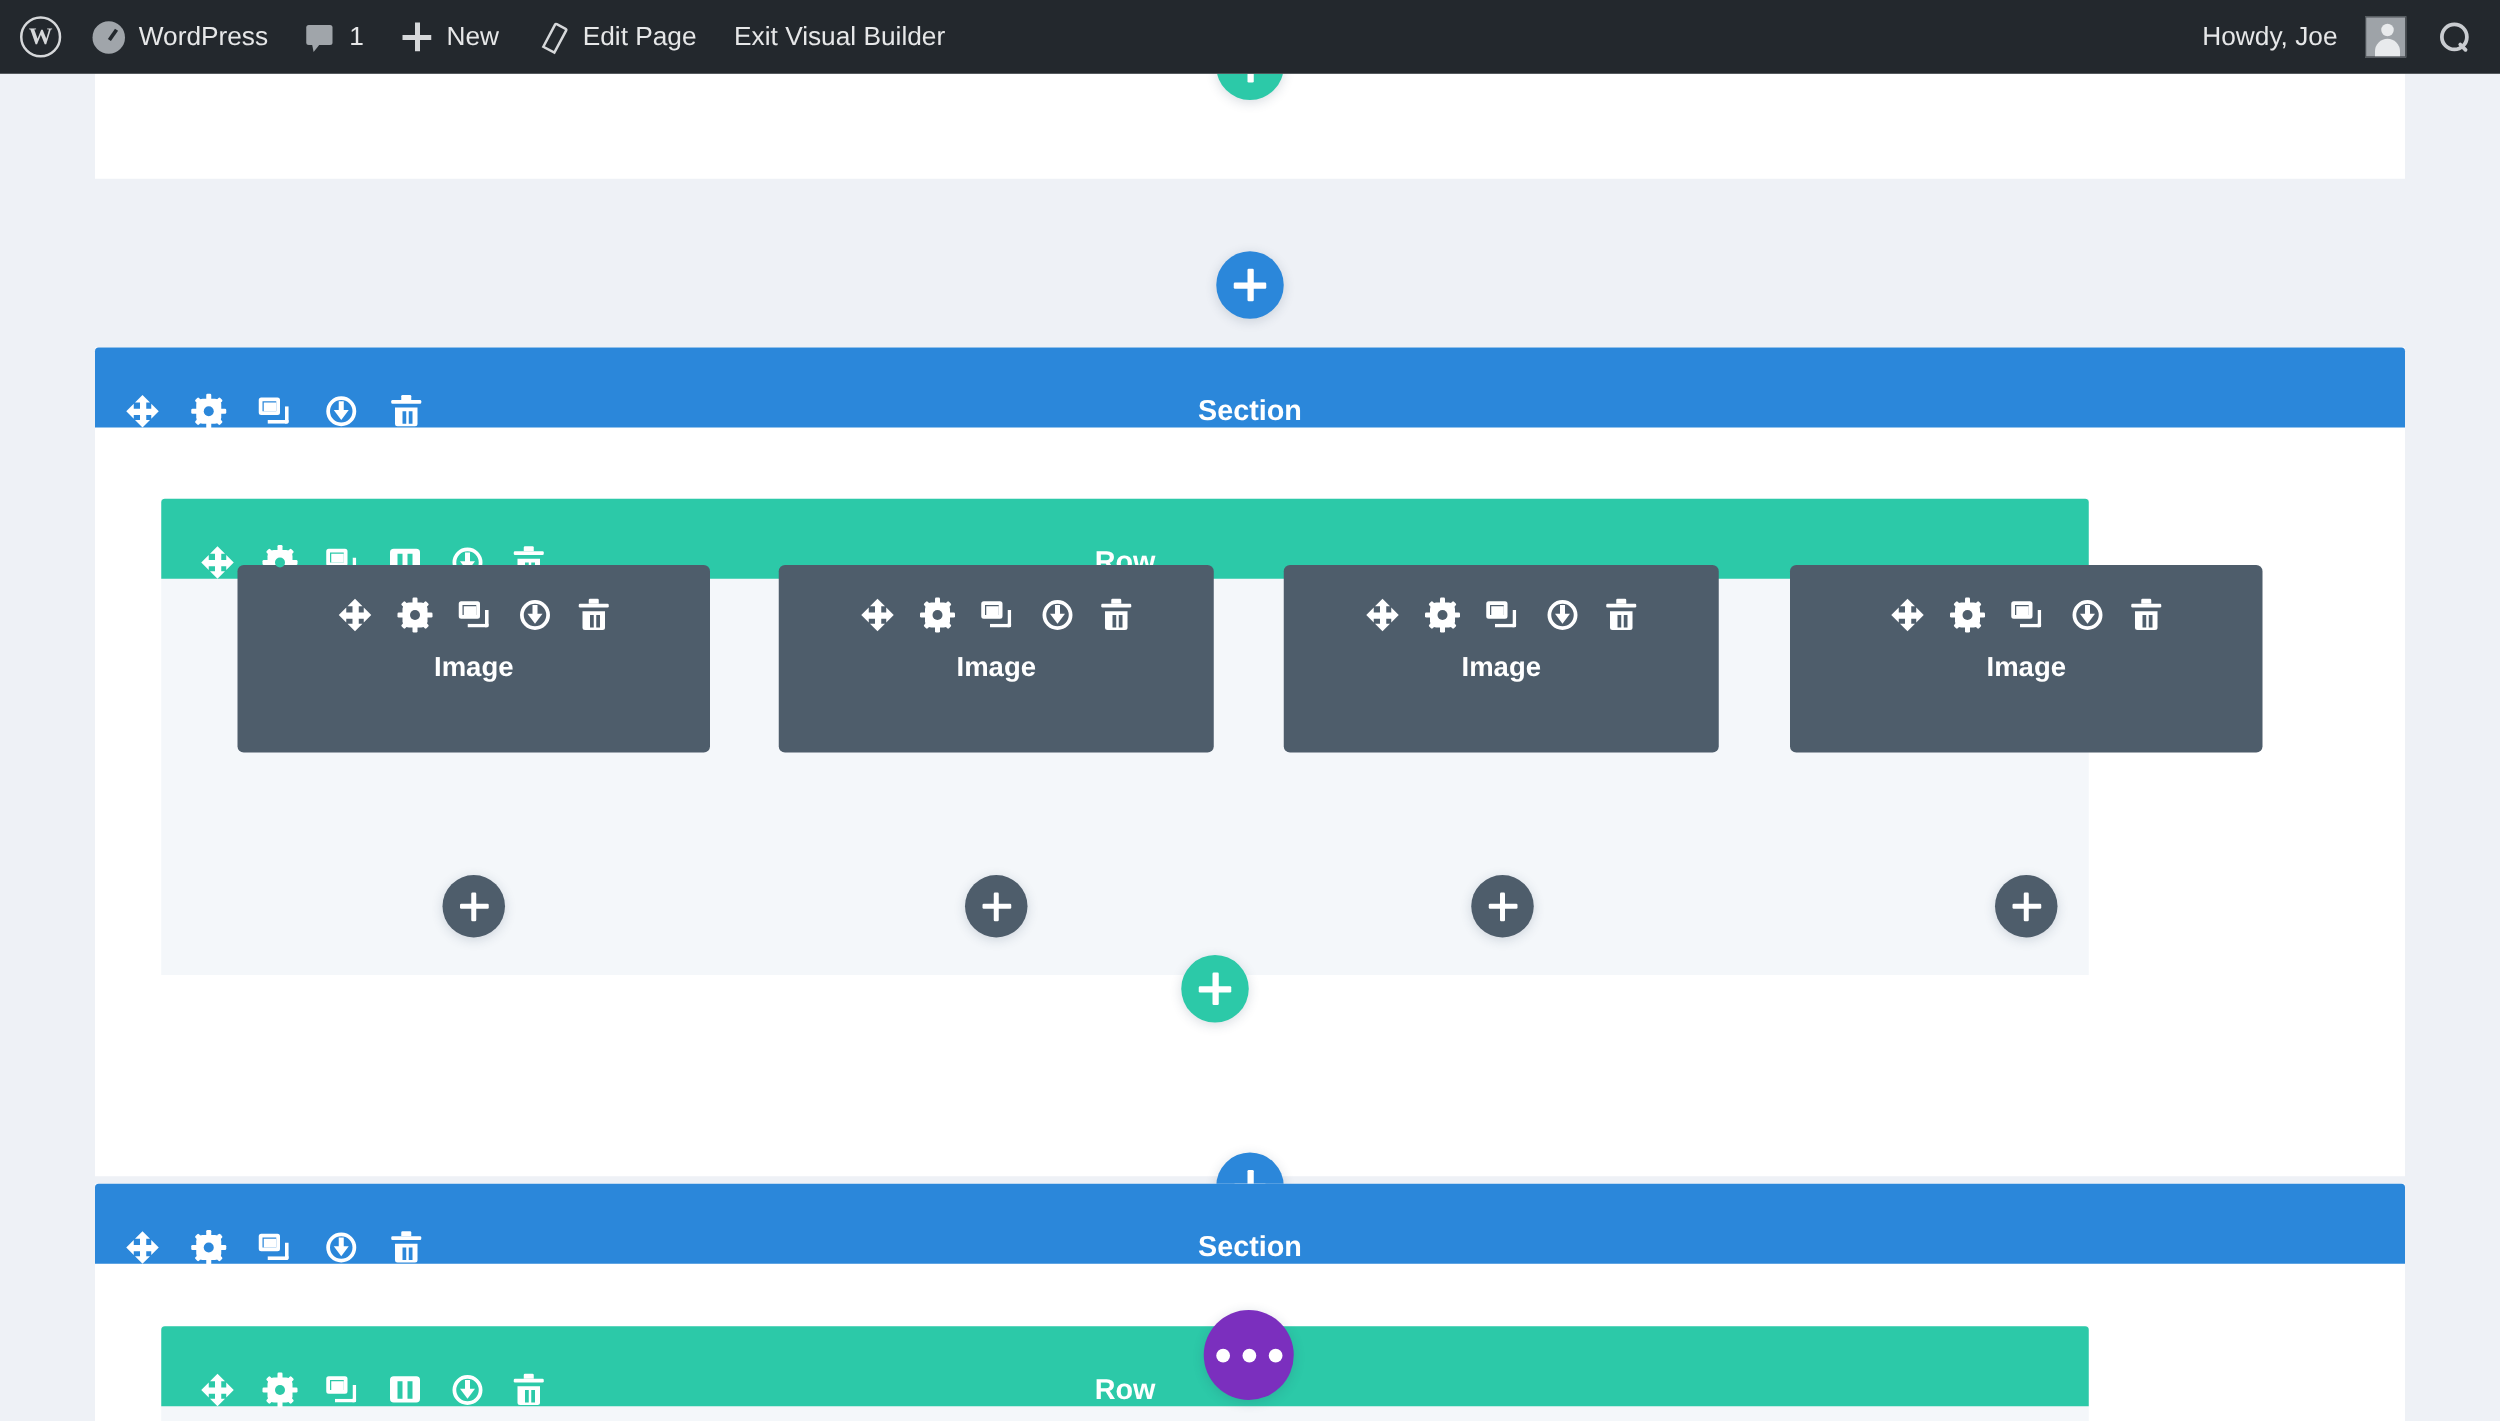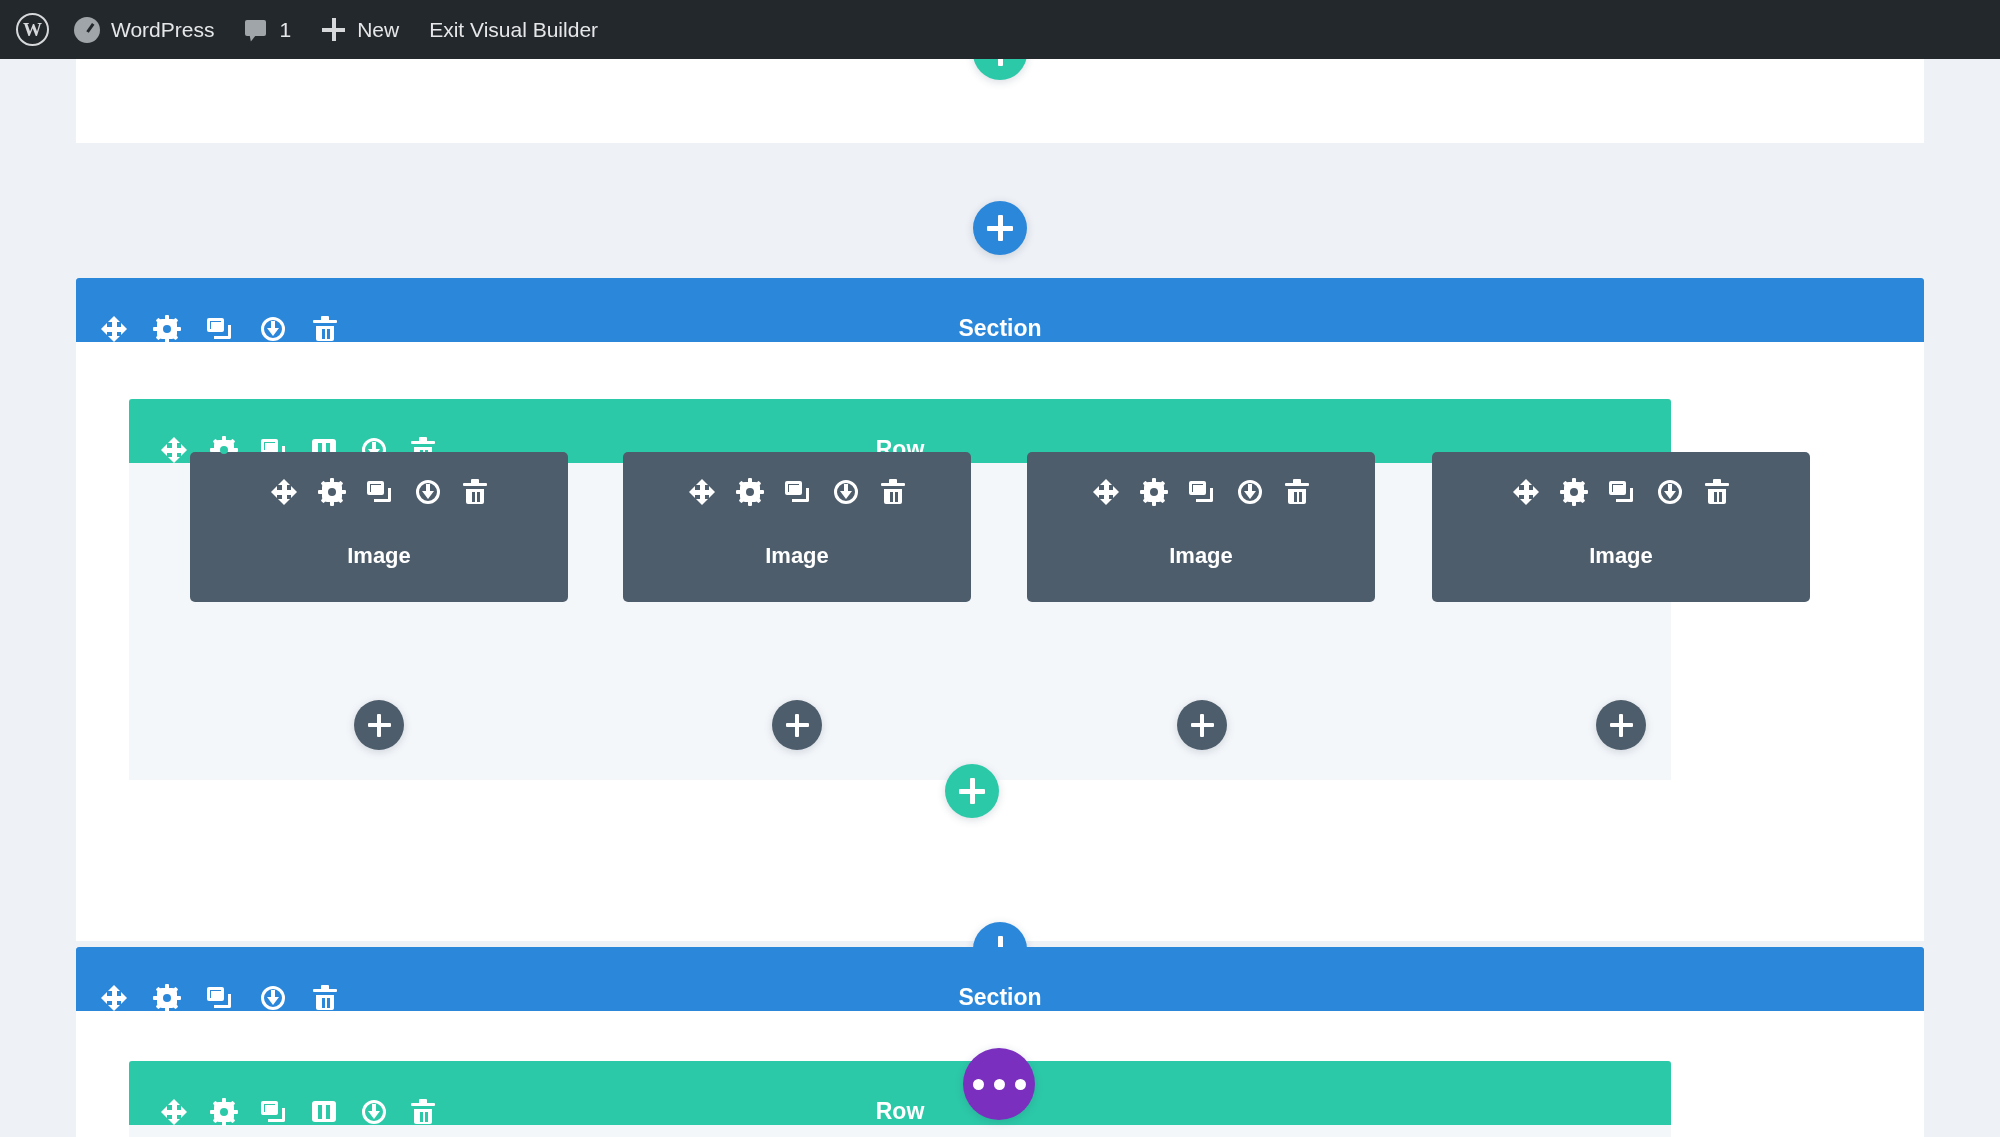--- a/index.html
+++ b/index.html
@@ -372,21 +372,21 @@
     display: flex;
     align-items: center;
     gap: 22px;
     margin-top: 26px;
     height: 28px;
   }
   .module .mod-label {
     color: #fff;
     font-size: 22px;
     font-weight: 600;
-    margin-top: 37px;
+    margin-top: 15px;
   }
 
   
   .fab {
     position: absolute;
     border-radius: 50%;
     display: flex;
     align-items: center;
     justify-content: center;
     box-shadow: 0 2px 9px rgba(40,60,90,.18);
@@ -430,27 +430,40 @@
   <div class="ab-item">
     <span class="ico-comment"></span>
     <span>1</span>
   </div>
 
   <div class="ab-item">
     <span class="ico-plus"></span>
     <span>New</span>
   </div>
 
+  <div class="ab-item">
+    <span class="ico-pencil"></span>
+    <span>Edit Page</span>
+  </div>
 
   <div class="ab-item">
     <span>Exit Visual Builder</span>
   </div>
 
   <div class="ab-spacer"></div>
 
+  <div class="ab-right">
+    <div class="ab-item">
+      <span>Howdy, Joe</span>
+      <span class="avatar"></span>
+    </div>
+    <div class="ab-item ab-search">
+      <span class="ico-search"></span>
+    </div>
+  </div>
 </div>
 
 <div id="canvas">
 
   <div class="wrap-white" style="top:0px; height:84px;"></div>
 
   <div class="fab green big" style="left:973px; top:-33px;">
     <span class="pl-v"></span>
 
   </div>

